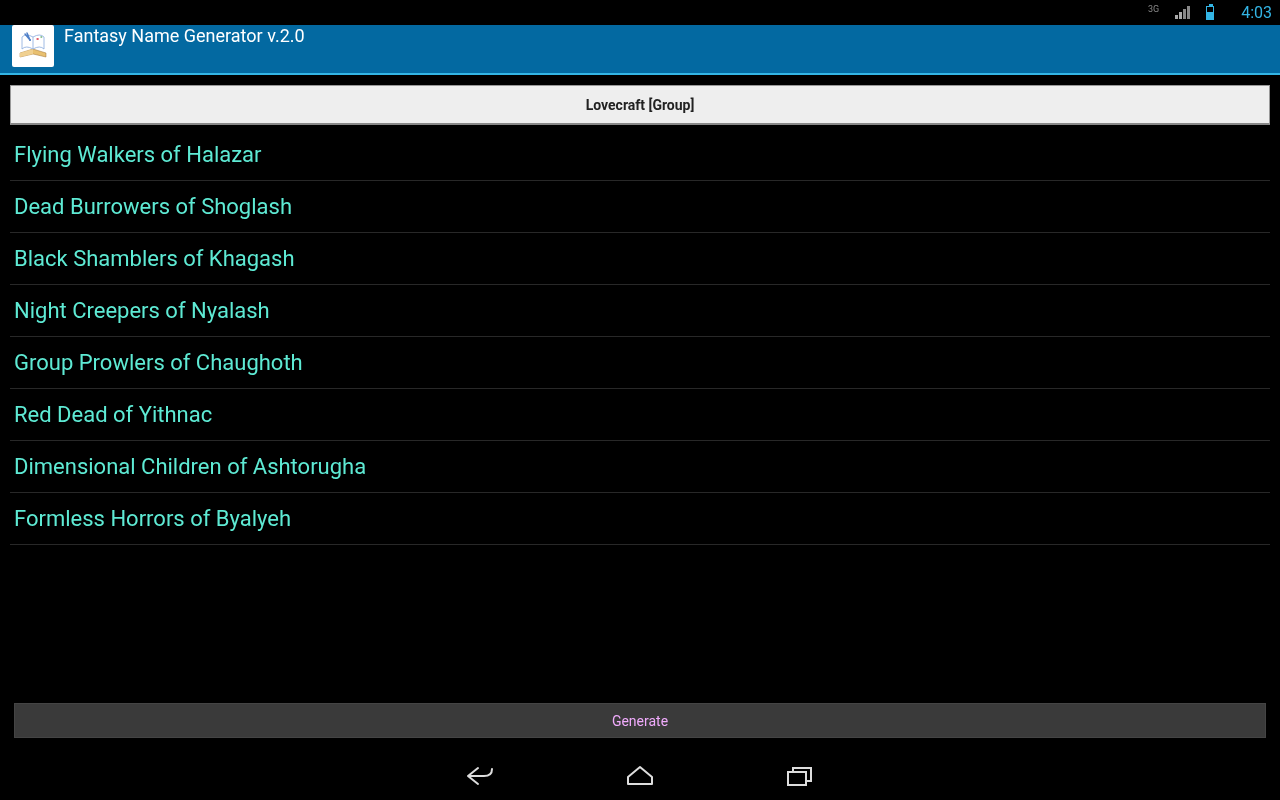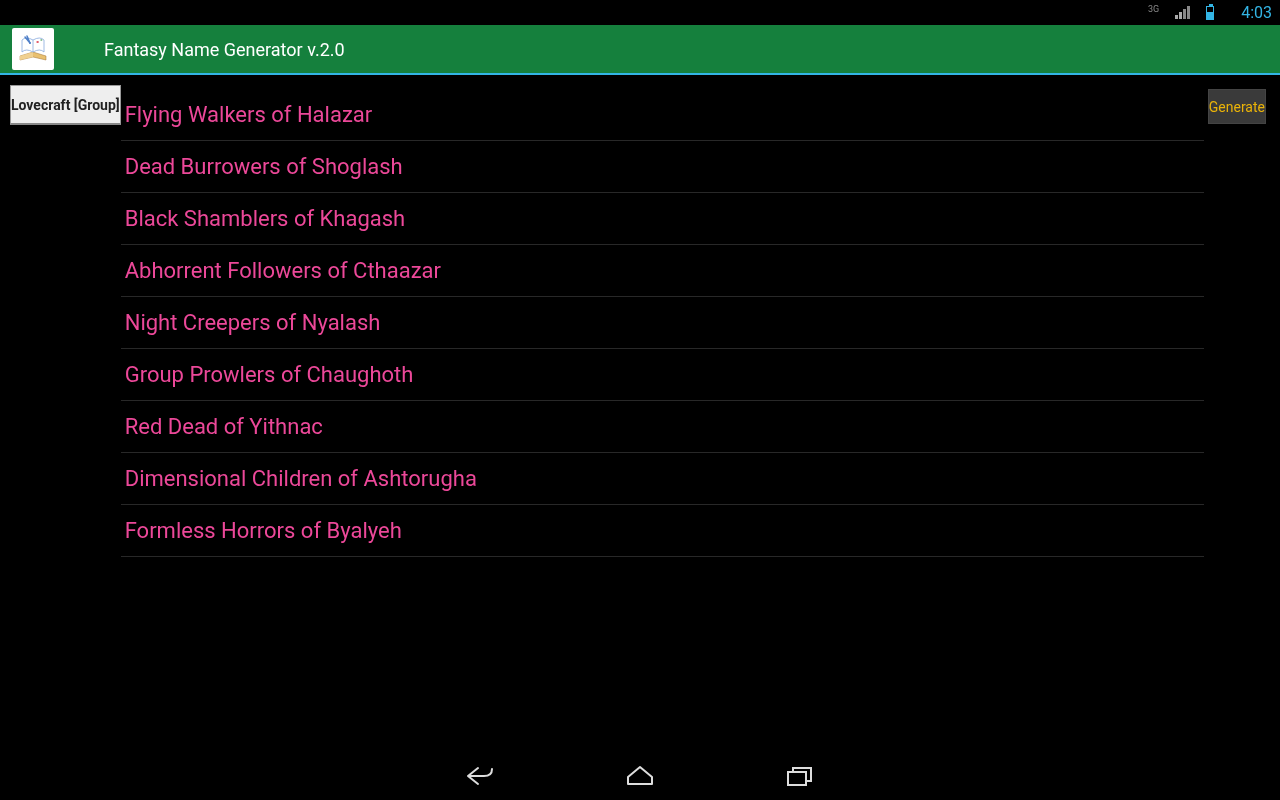--- a/index.html
+++ b/index.html
@@ -14,74 +14,72 @@
     padding-right: 8px;
     gap: 16px;
     color: #a3c7e6;
     font-size: 13px;
   }
   .status-3g { font-size: 9px; color: #888; margin-bottom: 8px; }
   .clock { color: #33b5e5; font-size: 16px; margin-left: 11px; text-align: right; }
   
   .action-bar {
     height: 50px;
-    background: #15803d;
+    background: #0369a1;
     display: flex;
-    align-items: center;
     padding-left: 12px;
     border-bottom: 2px solid #33b5e5;
-    gap: 40px;
   }
   .app-icon {
     width: 42px; height: 42px;
     background: #fff;
     border-radius: 2px;
     margin-right: 10px;
     display: flex; align-items: center; justify-content: center;
     position: relative;
   }
   .app-title {
     color: #fff;
     font-size: 18px;
     font-weight: 400;
   }
   
   .content {
     padding: 10px;
     height: calc(800px - 25px - 50px - 48px);
     display: flex;
-    flex-direction: row;
+    flex-direction: column;
   }
   
   .spinner {
     background: #eeeeee;
     color: #222;
     height: 40px;
     display: flex;
     align-items: center;
     justify-content: center;
     font-size: 14px;
     font-weight: 700;
     border: 1px solid #999;
     border-bottom: 2px solid #888;
     cursor: pointer;
   }
   
   .list { flex: 1; overflow: hidden; margin-top: 4px; }
   .list-item {
-    color: #ec4899;
+    color: #5eead4;
     font-size: 22px;
     padding: 13px 4px;
     border-bottom: 1px solid #282828;
     cursor: pointer;
   }
   
   .generate-btn {
     background: #3a3a3a;
-    color: #eab308;
+    color: #f0abfc;
     height: 35px;
     display: flex;
     align-items: center;
     justify-content: center;
     font-size: 14px;
     border: 1px solid #444;
     margin: 4px;
     cursor: pointer;
   }
   
@@ -148,21 +146,20 @@
 
 <div class="content">
   <div class="spinner">
     <span>Lovecraft [Group]</span>
   </div>
 
   <div class="list">
     <div class="list-item">Flying Walkers of Halazar</div>
     <div class="list-item">Dead Burrowers of Shoglash</div>
     <div class="list-item">Black Shamblers of Khagash</div>
-    <div class="list-item">Abhorrent Followers of Cthaazar</div>
     <div class="list-item">Night Creepers of Nyalash</div>
     <div class="list-item">Group Prowlers of Chaughoth</div>
     <div class="list-item">Red Dead of Yithnac</div>
     <div class="list-item">Dimensional Children of Ashtorugha</div>
     <div class="list-item">Formless Horrors of Byalyeh</div>
   </div>
 
   <div class="generate-btn">
     <span>Generate</span>
   </div>

